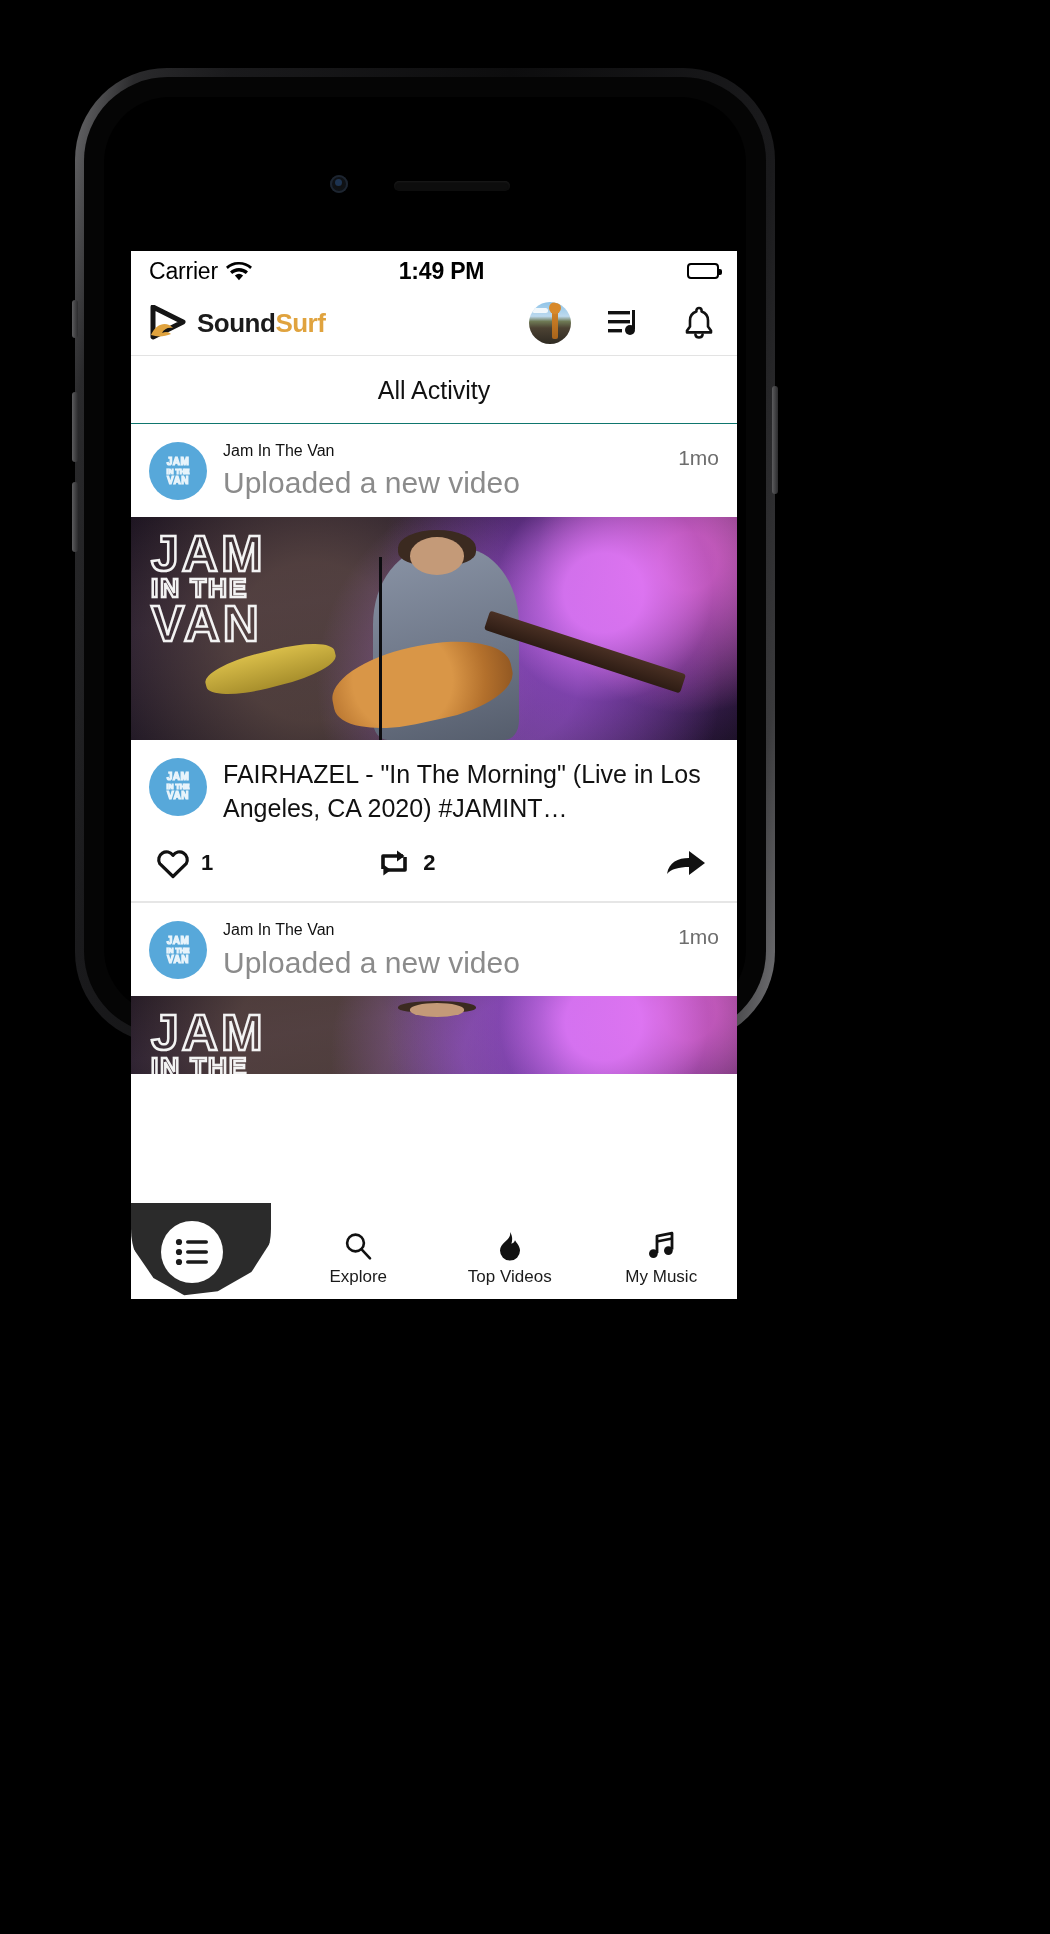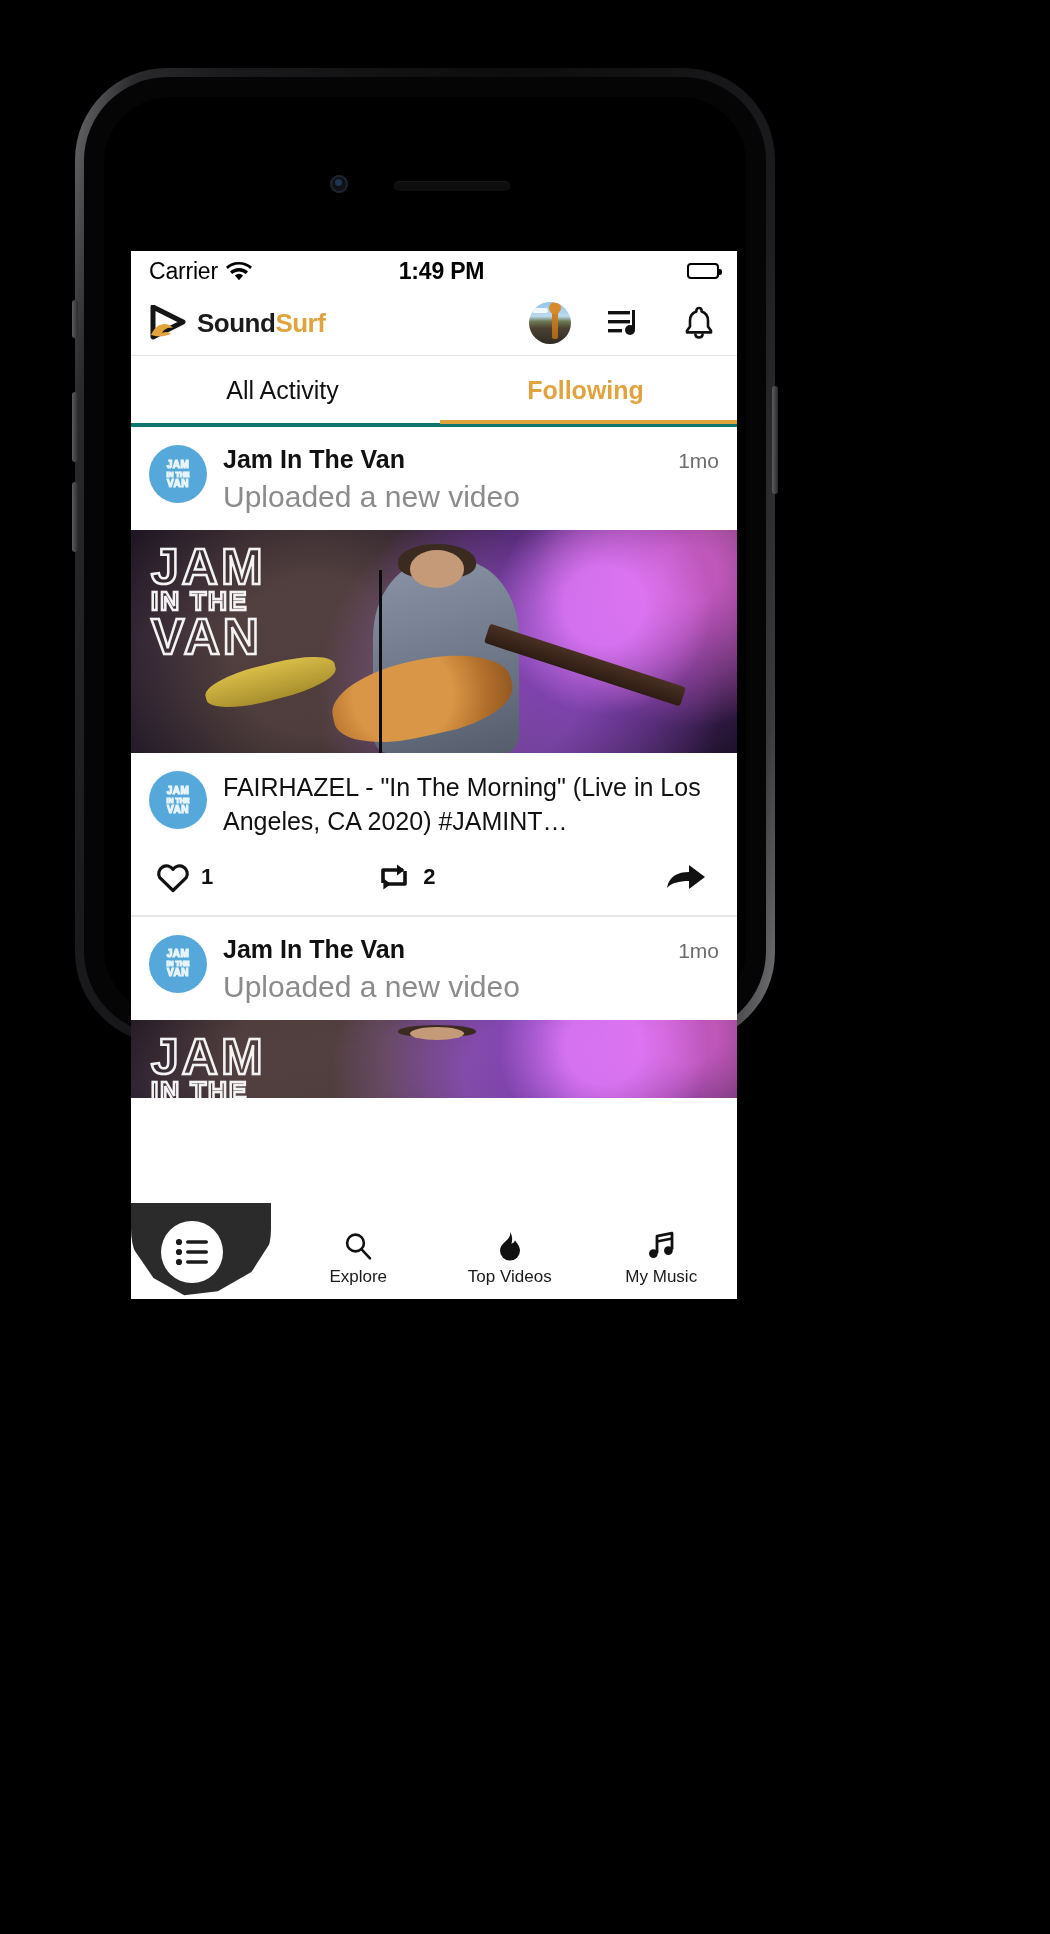--- a/index.html
+++ b/index.html
@@ -92,21 +92,21 @@
   }
   .avatar .post { position:absolute; left:55%; top:10%; width:6px; height:78%;
     background:linear-gradient(#d8892a,#a8641b); border-radius:2px; }
   .avatar .post::before{ content:""; position:absolute; left:-3px; top:-4px;
     width:12px; height:12px; border-radius:50%; background:#d8892a; }
   .avatar .cloud{ position:absolute; left:8%; top:14%; width:16px; height:5px;
     background:rgba(255,255,255,.85); border-radius:4px; }
   .icon-btn { width:40px; height:40px; display:flex; align-items:center; justify-content:center; }
 
   
-  .tabs { display:flex; background:#fff; border-top:1px solid #e3e3e3; border-bottom:4px solid #0f766e; }
+  .tabs { display:flex; background:#fff; border-top:1px solid #e3e3e3; border-bottom:1px solid #0f766e; }
   .tab {
     flex:1; text-align:center; padding:20px 0 18px; font-size:25px;
     color:#111; position:relative;
   }
   .tab.active { color:#e0a33e; font-weight:600; }
   .tab.active::after {
     content:""; position:absolute; left:6px; right:-6px; bottom:-1px; height:4px; background:#e0a33e;
   }
 
   
@@ -118,21 +118,21 @@
     gap:1px; padding:6px 4px;
   }
   .ch-avatar span {
     display:block; color:#57a8da; font-size:10px; font-weight:700; line-height:1;
     letter-spacing:0.5px; -webkit-text-stroke:1px #eaf5fc; text-stroke:1px #eaf5fc;
     text-shadow:0 0 0 #eaf5fc;
   }
   .ch-avatar span.w { color:transparent; -webkit-text-stroke:1.2px #e8f4fb; }
   .ch-avatar span.mid { font-size:7px; letter-spacing:0; }
   .post-meta { flex:1; min-width:0; }
-  .post-name { font-size:25px; font-weight:700; color:#111; line-height:1.15; }
+  .post-name { font-size:16px; font-weight:400; color:#111; line-height:1.15; }
   .post-sub { font-size:30px; color:#8b8b8b; margin-top:6px; line-height:1.15; }
   .post-time { font-size:21px; color:#6d6d6d; padding-top:4px; white-space:nowrap; }
 
   
   .thumb { position:relative; width:100%; height:223px; overflow:hidden; background:#0d0a12; }
   .thumb.short { height:78px; }
   .thumb .bg {
     position:absolute; inset:0;
     background:
       radial-gradient(circle at 78% 34%, rgba(226,120,255,.85) 0 8%, rgba(150,60,220,.35) 22%, transparent 46%),
@@ -284,23 +284,20 @@
                 <path d="M16 2a2.6 2.6 0 0 1 2.6 2.6v1A9.4 9.4 0 0 1 25 14.6v6l3 4.2v1.6H4v-1.6l3-4.2v-6a9.4 9.4 0 0 1 6.4-9V4.6A2.6 2.6 0 0 1 16 2Z" fill="none" stroke="#111" stroke-width="2.6" stroke-linejoin="round"></path>
                 <path d="M12.4 28.6a3.7 3.7 0 0 0 7.2 0" fill="none" stroke="#111" stroke-width="2.6" stroke-linecap="round"></path>
               </svg>
             </span>
           </div>
         </div>
 
         <div class="tabs">
           <div class="tab">
             <span>All Activity</span>
-          </div>
-          <div class="tab active">
-            <span>Following</span>
           </div>
         </div>
 
         <div class="feed">
 
           <div class="post-head">
             <span class="ch-avatar">
               <span class="w">JAM</span>
               <span class="w mid">IN THE</span>
               <span class="w">VAN</span>

